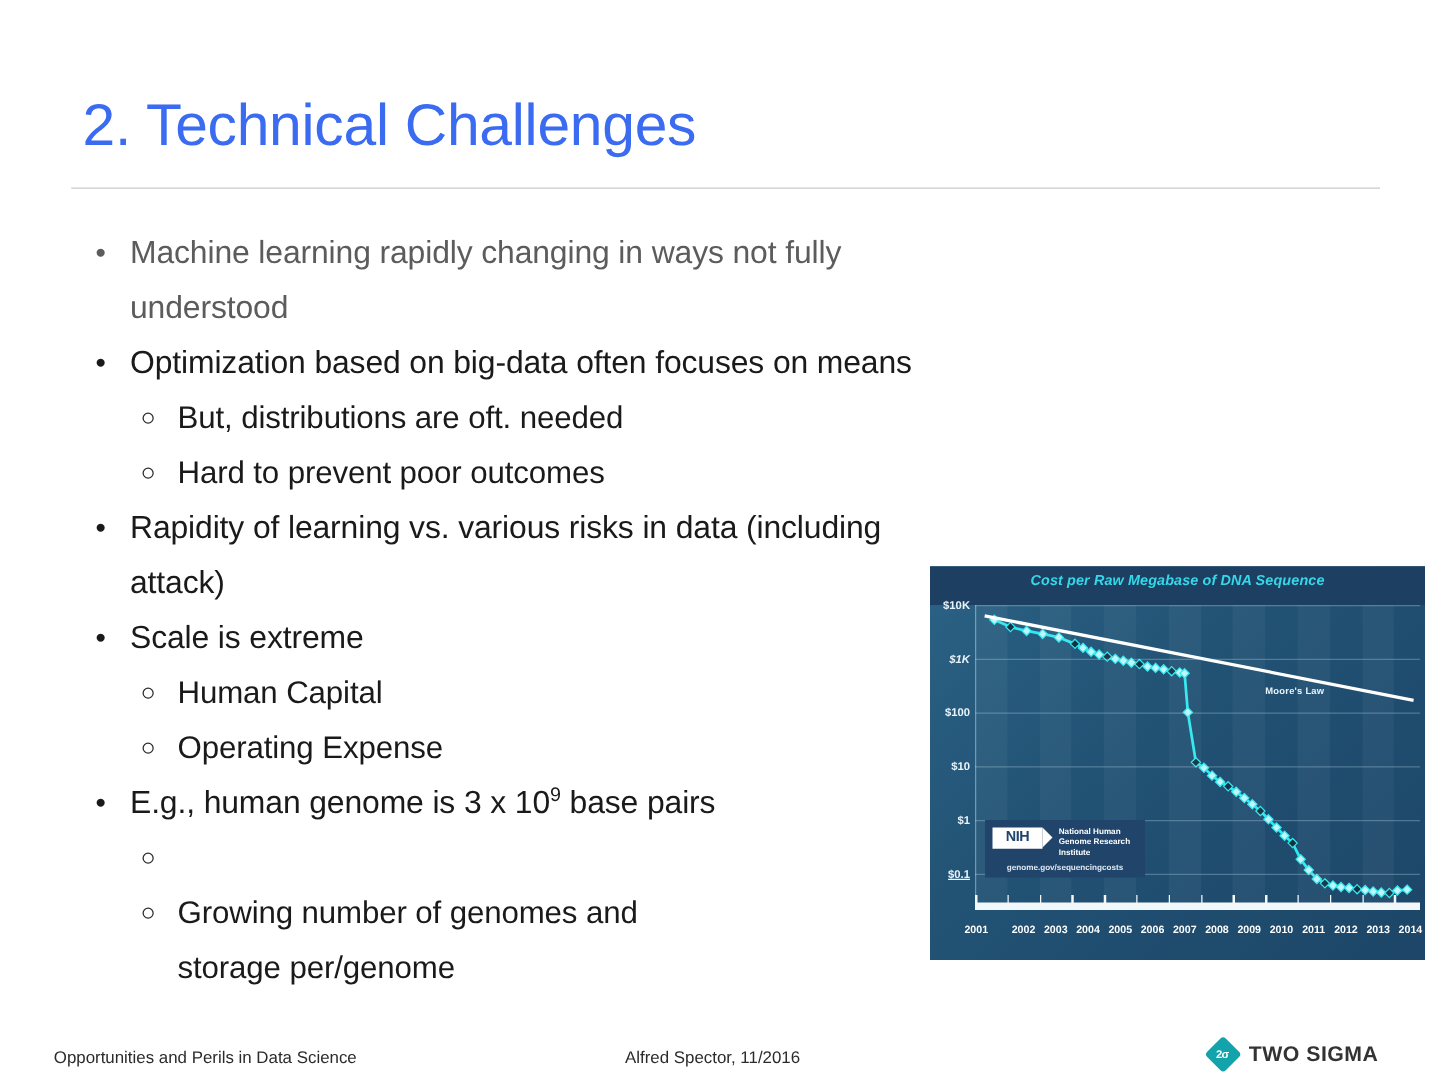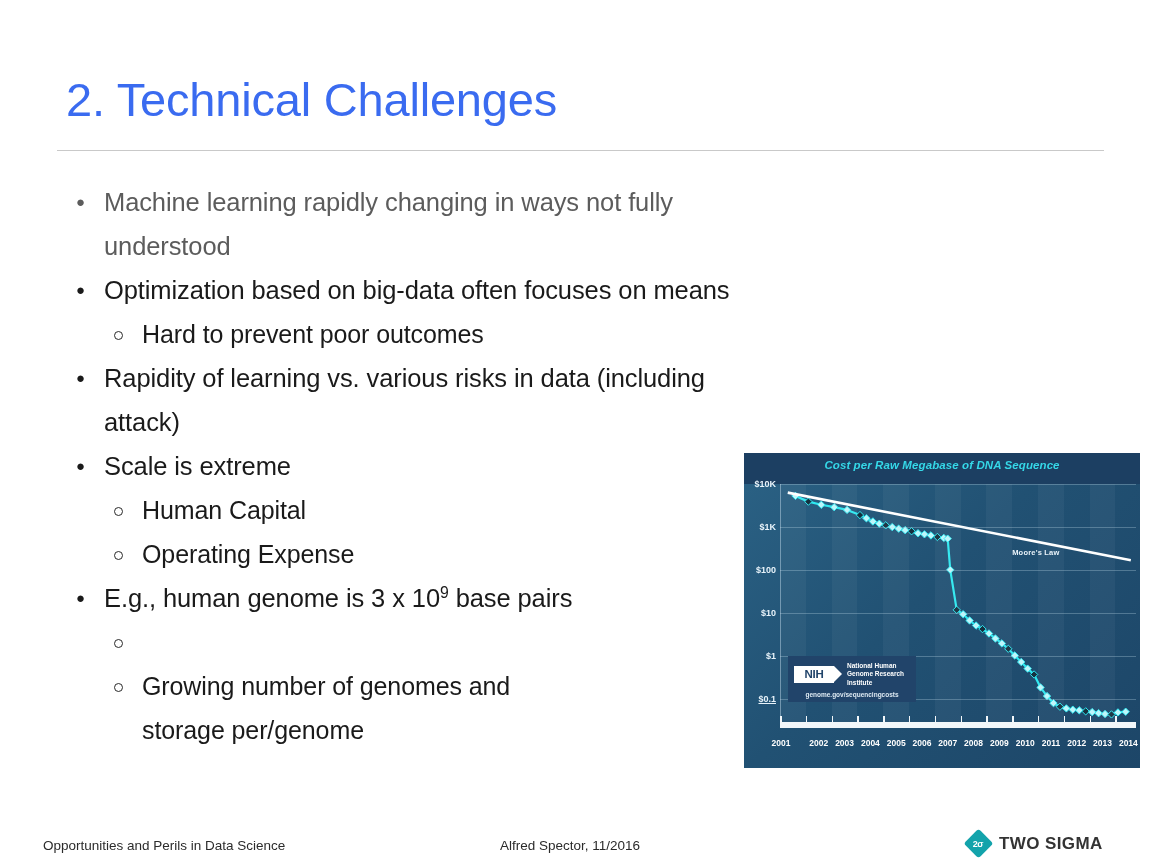--- a/index.html
+++ b/index.html
@@ -183,21 +183,21 @@
   }
   .nih-box {
     position: absolute;
     left: 44px;
     bottom: 66px;
     width: 128px;
     padding: 6px 6px 4px 6px;
     background: #21446a;
     box-sizing: border-box;
   }
-  .nih-top { display: flex; align-items: center; }
+  .nih-top { display: flex; }
   .nih-badge {
     position: relative;
     width: 40px; height: 17px;
     background: #ffffff;
     color: #21446a;
     font-size: 11.5px;
     font-weight: bold;
     letter-spacing: -0.3px;
     display: flex;
     align-items: center;
@@ -284,20 +284,24 @@
 <div class="title-rule"></div>
 
 <div class="bullets" id="bullet-list">
     <div class="b-row b-l1 dim">
       <div class="mark">●</div>
       <div class="b-txt">Machine learning rapidly changing in ways not fully understood</div>
     </div>
     <div class="b-row b-l1">
       <div class="mark">●</div>
       <div class="b-txt">Optimization based on big-data often focuses on means</div>
+    </div>
+    <div class="b-row b-l2">
+      <div class="mark"><span class="hollow"></span></div>
+      <div class="b-txt">But, distributions are oft. needed</div>
     </div>
     <div class="b-row b-l2">
       <div class="mark"><span class="hollow"></span></div>
       <div class="b-txt">Hard to prevent poor outcomes</div>
     </div>
     <div class="b-row b-l1">
       <div class="mark">●</div>
       <div class="b-txt">Rapidity of learning vs. various risks in data (including attack)</div>
     </div>
     <div class="b-row b-l1">
@@ -387,21 +391,21 @@
   <div class="vband" style="left: 0%; width: 7.24638%;"></div>
       <div class="vband" style="left: 14.4928%; width: 7.24638%;"></div>
       <div class="vband" style="left: 28.9855%; width: 7.24638%;"></div>
       <div class="vband" style="left: 43.4783%; width: 7.24638%;"></div>
       <div class="vband" style="left: 57.971%; width: 7.24638%;"></div>
       <div class="vband" style="left: 72.4638%; width: 7.24638%;"></div>
       <div class="vband" style="left: 86.9565%; width: 7.24638%;"></div>
       <div class="hgrid" style="top: 0%;"></div>
       <div class="ylab" style="top: 0%;">$10K</div>
       <div class="hgrid" style="top: 18.1065%;"></div>
-      <div class="ylab" style="top: 18.1065%;">$1K</div>
+      <div class="ylab" style="top: 18.1065%; font-style: italic;">$1K</div>
       <div class="hgrid" style="top: 36.213%;"></div>
       <div class="ylab" style="top: 36.213%;">$100</div>
       <div class="hgrid" style="top: 54.3195%;"></div>
       <div class="ylab" style="top: 54.3195%;">$10</div>
       <div class="hgrid" style="top: 72.426%;"></div>
       <div class="ylab" style="top: 72.426%;">$1</div>
       <div class="hgrid" style="top: 90.5325%;"></div>
       <div class="ylab" style="top: 90.5325%; text-decoration: underline;">$0.1</div>
     </div>
 

